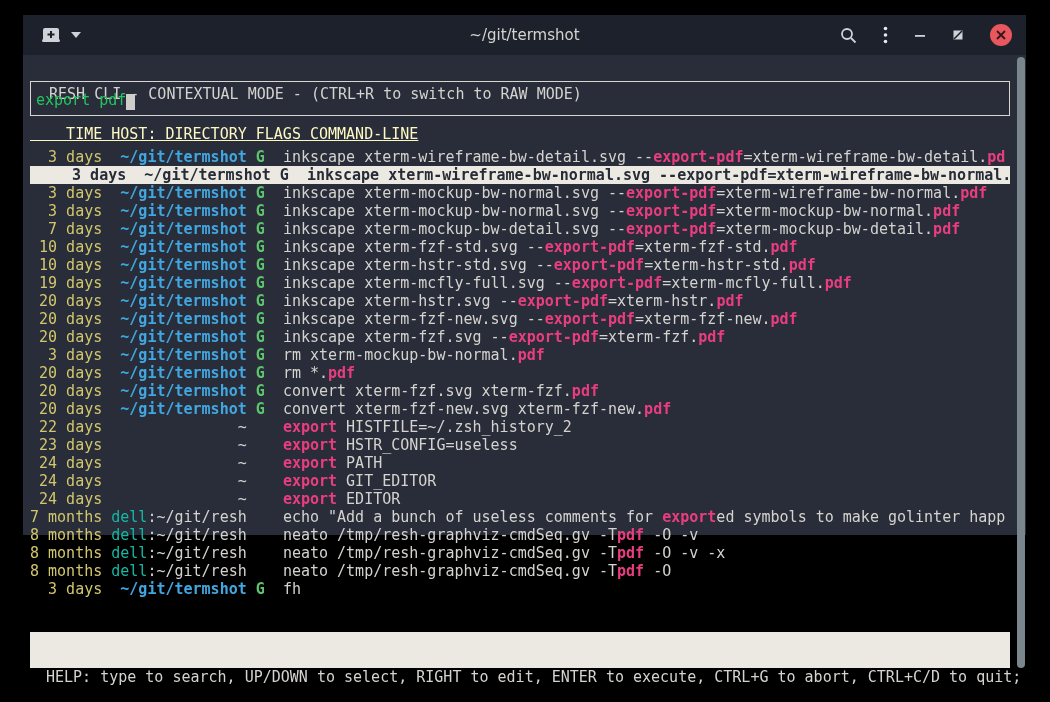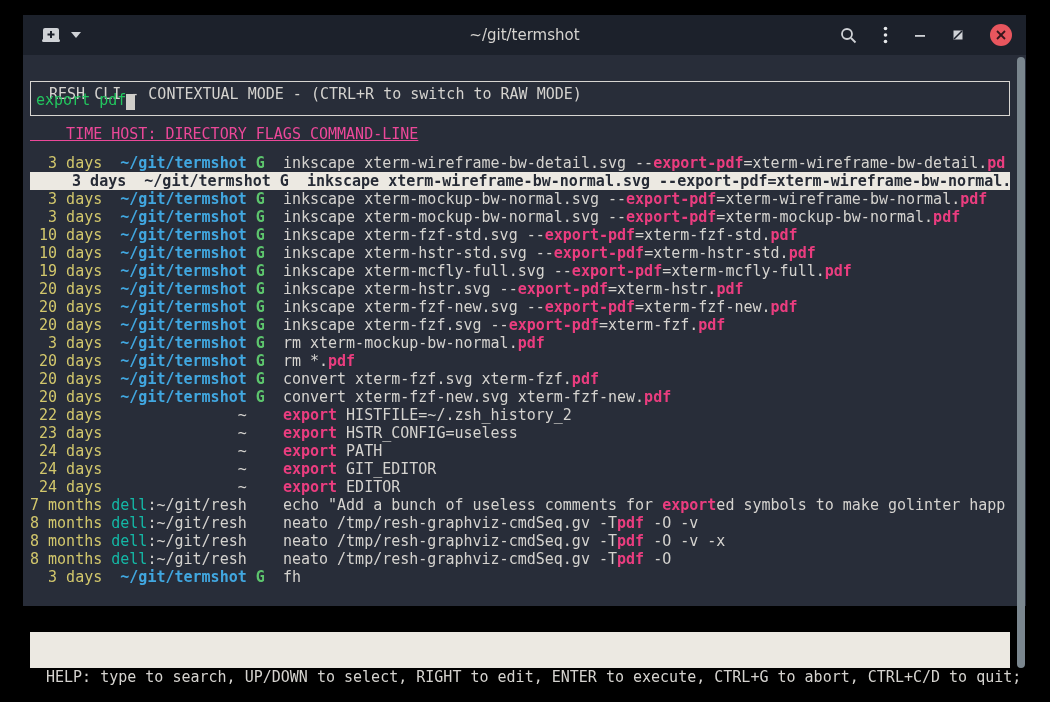--- a/index.html
+++ b/index.html
@@ -1,18 +1,18 @@
 <!DOCTYPE html>
 <html><head>
 <meta charset="utf-8">
 <style>
   html,body{margin:0;padding:0;background:#000;}
   .stage{position:relative;width:1050px;height:702px;background:#000;overflow:hidden;
          font-family:"DejaVu Sans Mono",monospace;}
-  .window{position:absolute;left:23px;top:15px;width:1003px;height:591px;background:#282d39;}
+  .window{position:absolute;left:23px;top:15px;width:1003px;height:520px;background:#282d39;}
 
   
   .titlebar{position:relative;height:40px;background:#1c212b;display:flex;align-items:center;}
   .tb-title{position:absolute;left:0;right:0;text-align:center;color:#d5d3cf;
             font:15px "DejaVu Sans",sans-serif;pointer-events:none;}
   .tb-left{display:flex;align-items:center;gap:10px;margin-left:18px;z-index:2;}
   .tb-right{display:flex;align-items:center;gap:26px;margin-left:auto;margin-right:14px;z-index:2;}
   .tb-btn{background:none;border:none;padding:0;display:flex;align-items:center;cursor:default;}
   .closebtn{width:22px;height:22px;border-radius:50%;background:#e8565e;display:flex;
             align-items:center;justify-content:center;border:none;padding:0;}
@@ -22,22 +22,22 @@
 
   .searchbox{position:absolute;left:7px;top:26px;width:978px;height:33px;
              border:1px solid #d8d6d2;}
   .legend{position:absolute;left:12px;top:-10px;background:#282d39;padding:0 6px;
           color:#d5d3cf;font:15px/18px "DejaVu Sans Mono",monospace;white-space:pre;margin-top:13px;}
   .query{position:absolute;left:5px;top:9px;color:#22c55e;
          font:15px/18px "DejaVu Sans Mono",monospace;white-space:pre;}
   .cursor{display:inline-block;width:9px;height:16px;background:#cfcdc9;vertical-align:-3px;}
 
   .content{position:absolute;left:7px;top:70px;width:980px;}
-  .hdr{height:18px;color:#ec4899;font:15px/18px "DejaVu Sans Mono",monospace;
-       white-space:pre;margin-bottom:11px;}
+  .hdr{height:18px;color:#fef9c3;font:15px/18px "DejaVu Sans Mono",monospace;
+       white-space:pre;margin-bottom:5px;}
   .hdr .u{text-decoration:underline;}
   .rows{}
   .row{height:18px;white-space:pre;overflow:hidden;
        font:15px/18px "DejaVu Sans Mono",monospace;color:#d5d3cf;}
   .row span{color:#d5d3cf;}
   .row .time{color:#d2c76c;}
   .row .host{color:#14b8a6;}
   .row .dir{color:#41a7e0;font-weight:bold;}
   .row .plain{color:#d5d3cf;}
   .row .flag{color:#5dc56d;font-weight:bold;}
@@ -117,20 +117,21 @@
         <div class="query"><span>export pdf</span><span class="cursor"> </span></div>
       </div>
 
       <div class="content">
         <div class="hdr"><span class="u">    TIME HOST: DIRECTORY FLAGS COMMAND-LINE</span></div>
         <div class="rows">
             <div class="row"><span class="time">  3 days</span><span> </span><span> </span><span class="dir">~/git/termshot</span><span class="flag"> G  </span><span class="cmd">inkscape xterm-wireframe-bw-detail.svg --</span><span class="match">export-pdf</span><span class="cmd">=xterm-wireframe-bw-detail.</span><span class="match">pd</span></div>
             <div class="row selected"><span class="time">  3 days</span><span> </span><span> </span><span class="dir">~/git/termshot</span><span class="flag"> G  </span><span class="cmd">inkscape xterm-wireframe-bw-normal.svg --</span><span class="match">export-pdf</span><span class="cmd">=xterm-wireframe-bw-normal.</span><span class="match">pd</span></div>
             <div class="row"><span class="time">  3 days</span><span> </span><span> </span><span class="dir">~/git/termshot</span><span class="flag"> G  </span><span class="cmd">inkscape xterm-mockup-bw-normal.svg --</span><span class="match">export-pdf</span><span class="cmd">=xterm-wireframe-bw-normal.</span><span class="match">pdf</span></div>
             <div class="row"><span class="time">  3 days</span><span> </span><span> </span><span class="dir">~/git/termshot</span><span class="flag"> G  </span><span class="cmd">inkscape xterm-mockup-bw-normal.svg --</span><span class="match">export-pdf</span><span class="cmd">=xterm-mockup-bw-normal.</span><span class="match">pdf</span></div>
+            <div class="row"><span class="time">  7 days</span><span> </span><span> </span><span class="dir">~/git/termshot</span><span class="flag"> G  </span><span class="cmd">inkscape xterm-mockup-bw-detail.svg --</span><span class="match">export-pdf</span><span class="cmd">=xterm-mockup-bw-detail.</span><span class="match">pdf</span></div>
             <div class="row"><span class="time"> 10 days</span><span> </span><span> </span><span class="dir">~/git/termshot</span><span class="flag"> G  </span><span class="cmd">inkscape xterm-fzf-std.svg --</span><span class="match">export-pdf</span><span class="cmd">=xterm-fzf-std.</span><span class="match">pdf</span></div>
             <div class="row"><span class="time"> 10 days</span><span> </span><span> </span><span class="dir">~/git/termshot</span><span class="flag"> G  </span><span class="cmd">inkscape xterm-hstr-std.svg --</span><span class="match">export-pdf</span><span class="cmd">=xterm-hstr-std.</span><span class="match">pdf</span></div>
             <div class="row"><span class="time"> 19 days</span><span> </span><span> </span><span class="dir">~/git/termshot</span><span class="flag"> G  </span><span class="cmd">inkscape xterm-mcfly-full.svg --</span><span class="match">export-pdf</span><span class="cmd">=xterm-mcfly-full.</span><span class="match">pdf</span></div>
             <div class="row"><span class="time"> 20 days</span><span> </span><span> </span><span class="dir">~/git/termshot</span><span class="flag"> G  </span><span class="cmd">inkscape xterm-hstr.svg --</span><span class="match">export-pdf</span><span class="cmd">=xterm-hstr.</span><span class="match">pdf</span></div>
             <div class="row"><span class="time"> 20 days</span><span> </span><span> </span><span class="dir">~/git/termshot</span><span class="flag"> G  </span><span class="cmd">inkscape xterm-fzf-new.svg --</span><span class="match">export-pdf</span><span class="cmd">=xterm-fzf-new.</span><span class="match">pdf</span></div>
             <div class="row"><span class="time"> 20 days</span><span> </span><span> </span><span class="dir">~/git/termshot</span><span class="flag"> G  </span><span class="cmd">inkscape xterm-fzf.svg --</span><span class="match">export-pdf</span><span class="cmd">=xterm-fzf.</span><span class="match">pdf</span></div>
             <div class="row"><span class="time">  3 days</span><span> </span><span> </span><span class="dir">~/git/termshot</span><span class="flag"> G  </span><span class="cmd">rm xterm-mockup-bw-normal.</span><span class="match">pdf</span></div>
             <div class="row"><span class="time"> 20 days</span><span> </span><span> </span><span class="dir">~/git/termshot</span><span class="flag"> G  </span><span class="cmd">rm *.</span><span class="match">pdf</span></div>
             <div class="row"><span class="time"> 20 days</span><span> </span><span> </span><span class="dir">~/git/termshot</span><span class="flag"> G  </span><span class="cmd">convert xterm-fzf.svg xterm-fzf.</span><span class="match">pdf</span></div>
             <div class="row"><span class="time"> 20 days</span><span> </span><span> </span><span class="dir">~/git/termshot</span><span class="flag"> G  </span><span class="cmd">convert xterm-fzf-new.svg xterm-fzf-new.</span><span class="match">pdf</span></div>

